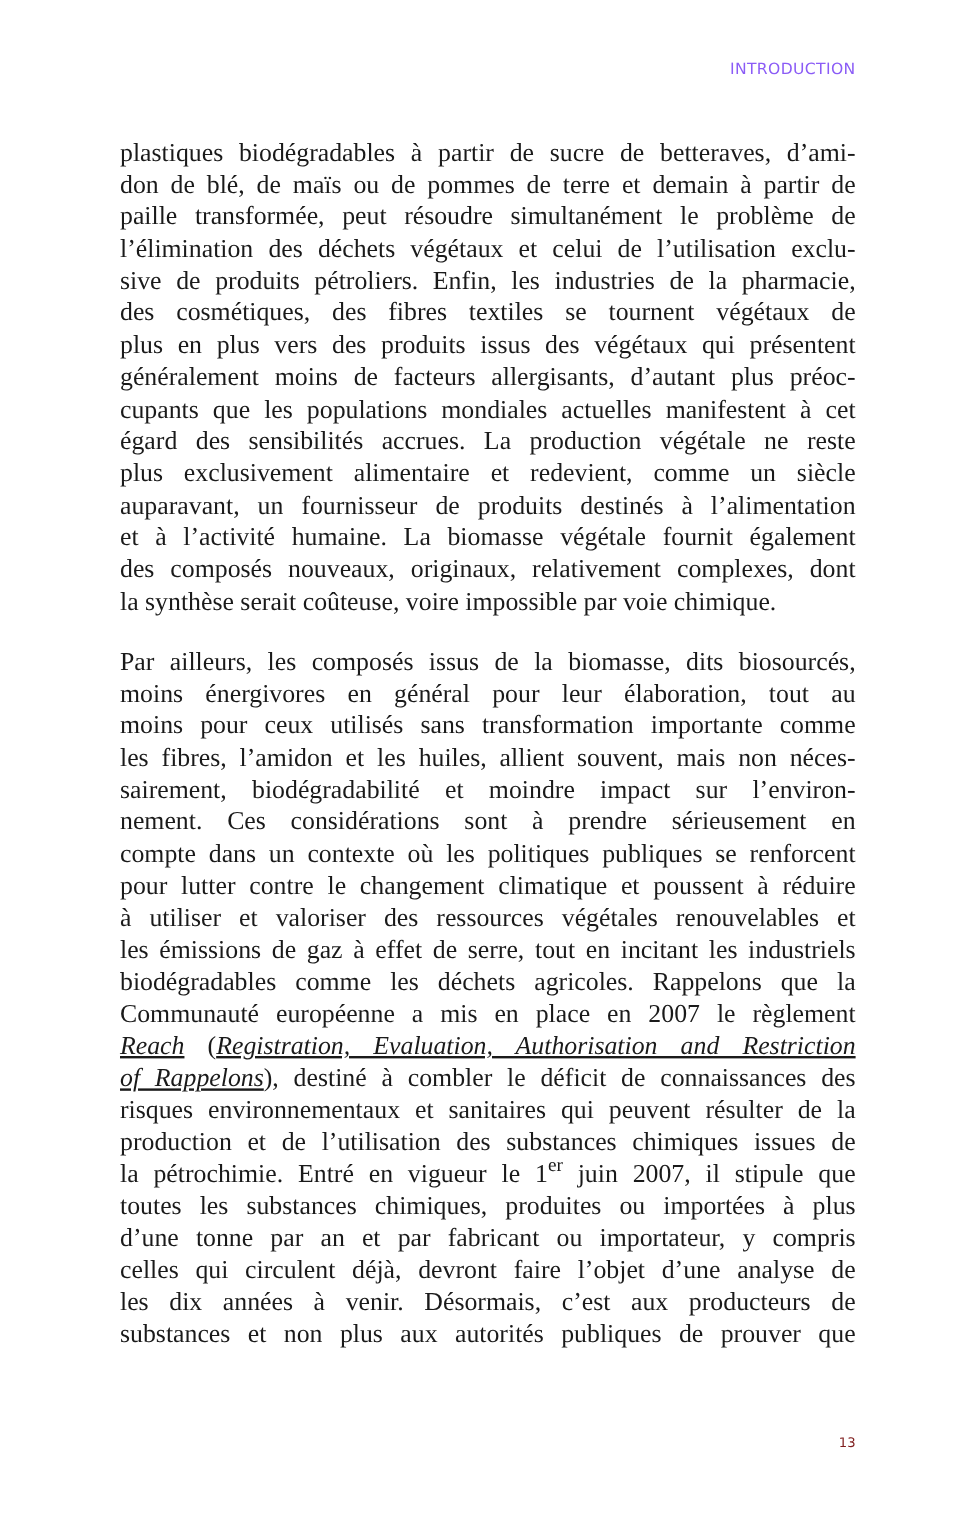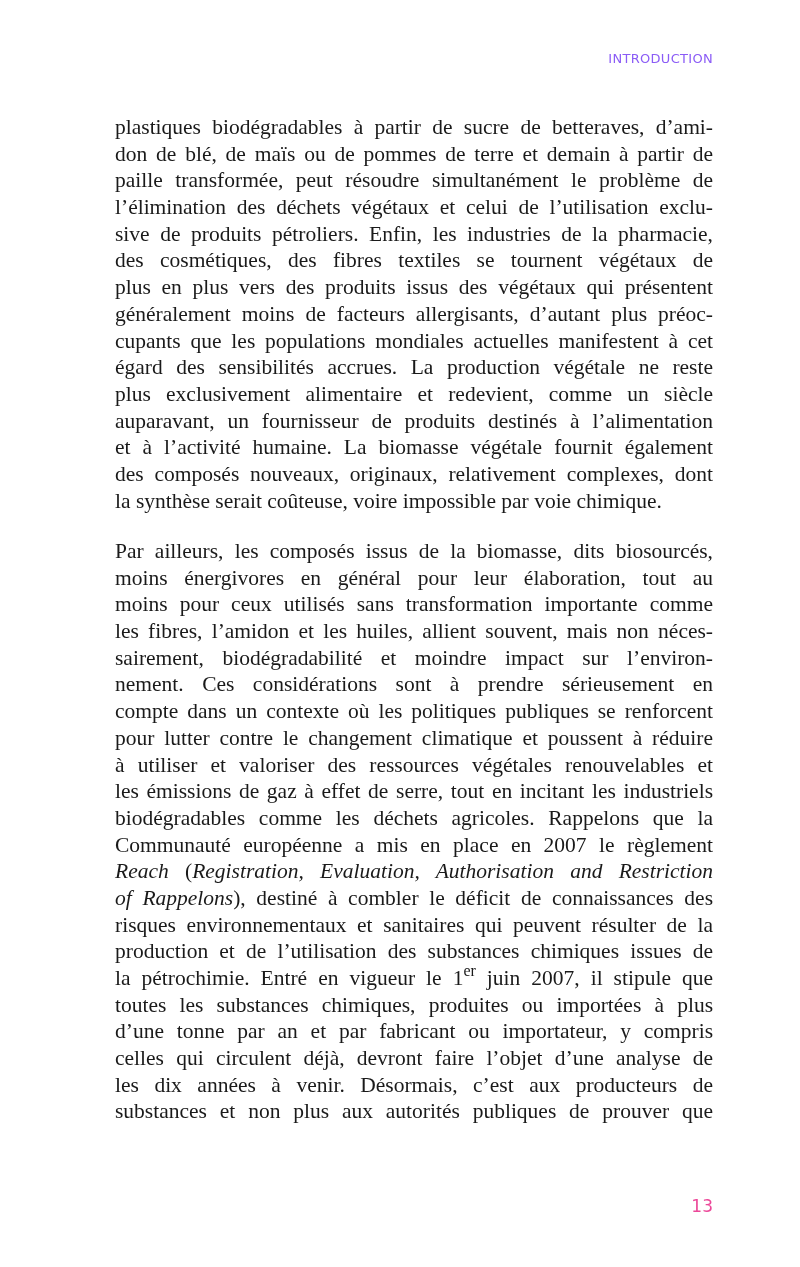--- a/index.html
+++ b/index.html
@@ -12,28 +12,27 @@
   .body-text {
     position: absolute; left: 100px; width: 613px;
     font-family: "Liberation Serif", serif; font-size: 21.5px;
   }
   .para1 { top: 114px; }
   .para2 { top: 538px; }
   .line {
     display: block; height: 26.7px; line-height: 26.7px;
     text-align: justify; text-align-last: justify; white-space: nowrap;
     overflow: visible;
-    margin-left: 15px;
   }
   .line.last { text-align-last: left; }
-  .line span.i { font-style: italic; }
+  .line span.i { font-style: italic; text-decoration: underline; }
   sup { font-size: 16px; vertical-align: 9px; line-height: 0; }
   .folio {
     position: absolute; top: 1196px; right: 87px;
-    font-family: "DejaVu Sans", sans-serif; font-size: 17px; color: #ec4899;
+    font-family: "DejaVu Sans", sans-serif; font-size: 11px; color: #7f1d1d;
   }
 </style>
 </head>
 <body>
 
 <div class="running-head">INTRODUCTION</div>
 
 <div class="body-text para1">
   <span class="line">plastiques biodégradables à partir de sucre de betteraves, d’ami-</span>
   <span class="line">don de blé, de maïs ou de pommes de terre et demain à partir de</span>

